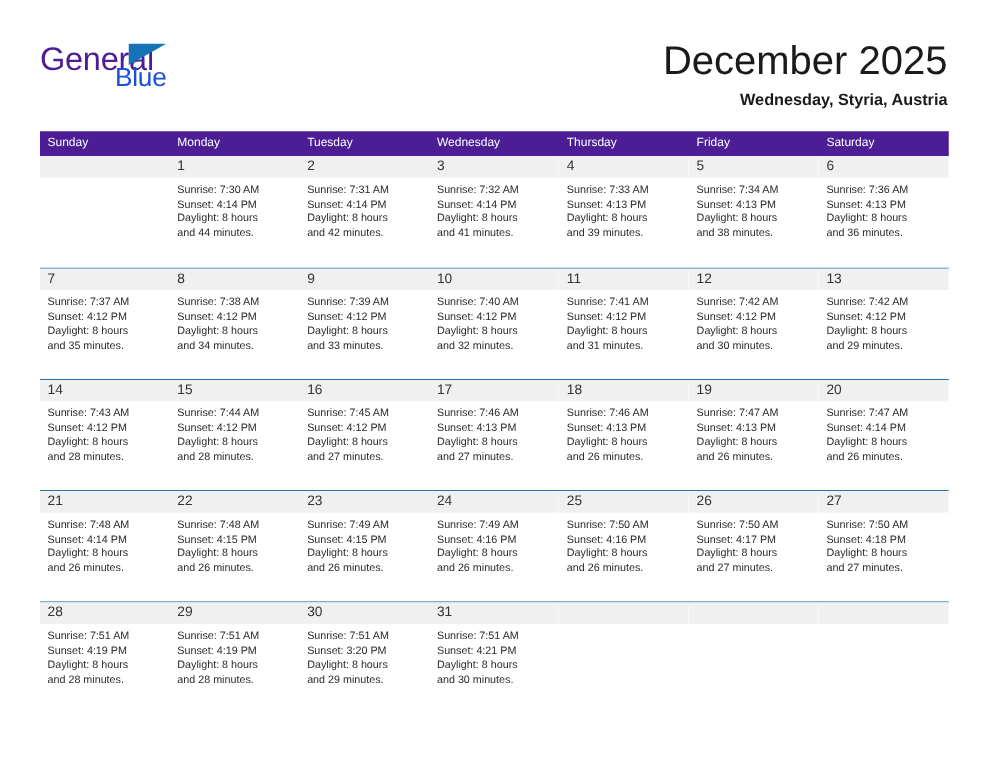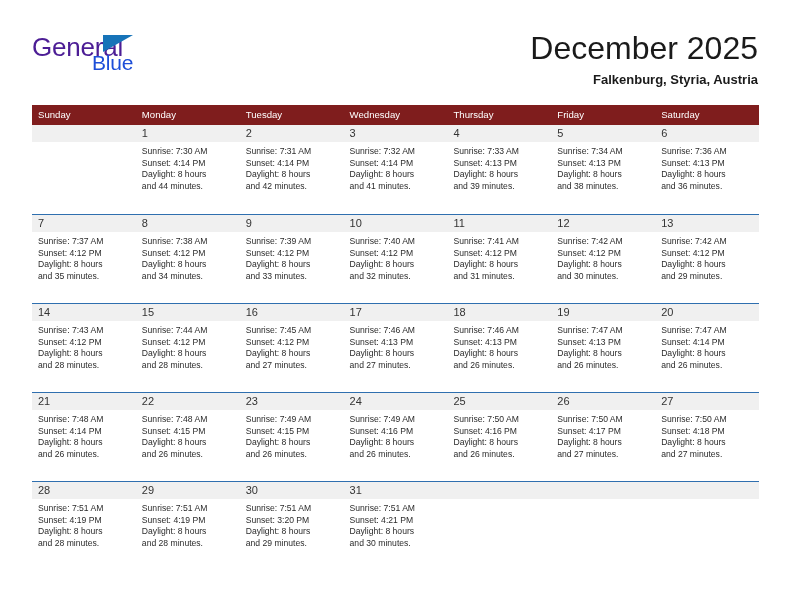--- a/index.html
+++ b/index.html
@@ -92,21 +92,21 @@
   
   .calendar {
     position: absolute;
     left: 32px;
     top: 105px;
     width: 727px;
   }
 
   .weekday-header {
     display: flex;
-    background: #7f1d1d;
+    background: #4c1d95;
     height: 20px;
   }
   .weekday-cell {
     flex: 1 1 0;
     color: #ffffff;
     font-size: 9.6px;
     line-height: 20px;
     padding-left: 6px;
     box-sizing: border-box;
     white-space: nowrap;
@@ -162,21 +162,21 @@
   <div class="topbar">
 
     <div class="logo">
       <span class="logo-general">General</span>
       <span class="logo-triangle"></span>
       <span class="logo-blue">Blue</span>
     </div>
 
     <div class="title-block">
       <h1 class="cal-title">December 2025</h1>
-      <p class="cal-subtitle">Falkenburg, Styria, Austria</p>
+      <p class="cal-subtitle">Wednesday, Styria, Austria</p>
     </div>
 
   </div>
 
   <div class="calendar">
     <div class="weekday-header">
         <div class="weekday-cell">Sunday</div>
         <div class="weekday-cell">Monday</div>
         <div class="weekday-cell">Tuesday</div>
         <div class="weekday-cell">Wednesday</div>

